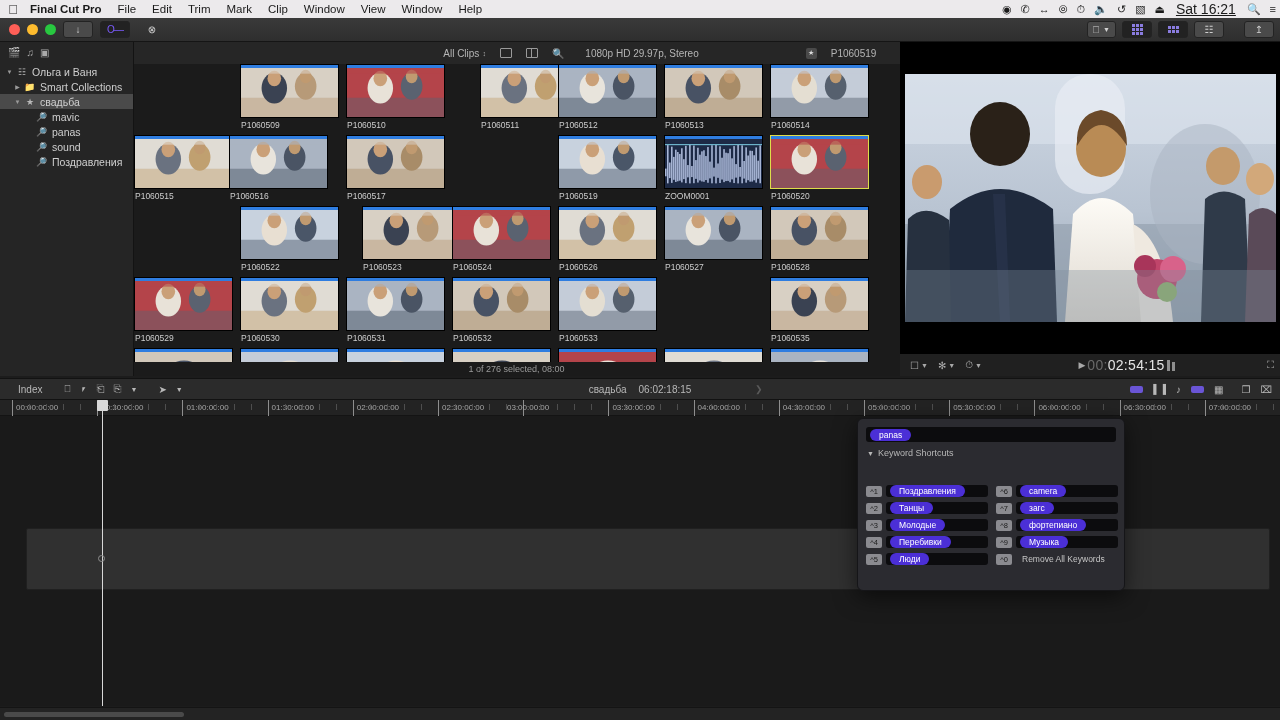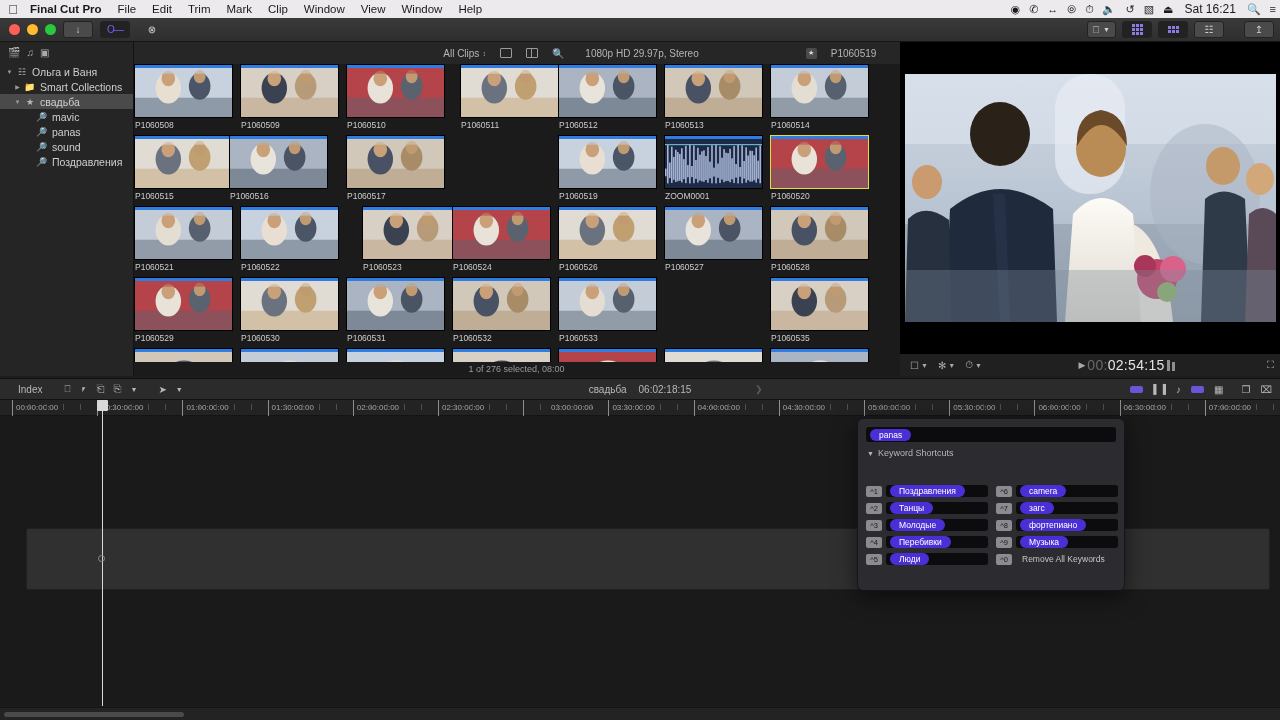--- a/index.html
+++ b/index.html
@@ -9,21 +9,21 @@
 
   
   .menubar { position:absolute; top:0; left:0; width:1280px; height:18px;
     background:#eceaec; display:flex; align-items:center; color:#1a1a1a; font-size:11.5px; }
   .menubar .apple { width:26px; text-align:center; font-size:13px; line-height:1; }
   .menubar .mi { padding:0 8px; white-space:nowrap; }
   .menubar .mi.bold { font-weight:bold; padding-left:4px; }
   .menubar .right { position:absolute; right:4px; top:0; height:18px; display:flex;
     align-items:center; gap:9px; }
   .menubar .right .si { font-size:11px; display:flex; align-items:center; }
-  .clockitem { font-size:12px; padding:0 2px; }
+  .clockitem { font-size:14px; padding:0 2px;text-decoration:underline; }
 
   
   .apptoolbar { position:absolute; top:18px; left:0; width:1280px; height:24px;
     background:linear-gradient(#3a3a3a,#2e2e2e); border-bottom:1px solid #151515;
     display:flex; align-items:center; }
   .traffic { display:flex; gap:7px; padding-left:9px; align-items:center; }
   .tl { width:11px; height:11px; border-radius:50%; }
   .tl.r{background:#ff5f57;} .tl.y{background:#febc2e;} .tl.g{background:#28c840;}
   .tbtn { height:17px; min-width:30px; border-radius:3px; background:#4a4a4a;
     border:1px solid #232323; margin-left:7px; display:flex; align-items:center;
@@ -297,35 +297,20 @@
         <span style="font-size:7px">▼</span>
       </div>
       <div class="bt-item" style="padding-right:12px">
         <span>View</span>
         <span style="font-size:7px">▼</span>
       </div>
     </div>
 
     <div class="browser">
       <div class="filmstrip" id="filmstrip">
-          <div class="clip" style="left: 0px; top: 0px;">
-            <div class="thumb">
-              <svg class="ph" viewBox="0 0 99 54" preserveAspectRatio="none">
-                <rect width="99" height="54" fill="#c8d2de"></rect>
-                <rect y="34" width="99" height="20" fill="#4a5668" opacity="0.45"></rect>
-                <ellipse cx="34" cy="24" rx="13" ry="16" fill="#e8dfd2"></ellipse>
-                <ellipse cx="66" cy="22" rx="11" ry="14" fill="#4a5668"></ellipse>
-                <ellipse cx="34" cy="14" rx="7" ry="8" fill="#caa078"></ellipse>
-                <ellipse cx="66" cy="12" rx="6" ry="7" fill="#c09a70"></ellipse>
-                <rect x="0" y="0" width="99" height="9" fill="#c8d2de" opacity="0.6"></rect>
-              </svg>
-              <div class="fav"></div>
-            </div>
-            <div class="cliplbl">P1060508</div>
-          </div>
           <div class="clip" style="left: 106px; top: 0px;">
             <div class="thumb">
               <svg class="ph" viewBox="0 0 99 54" preserveAspectRatio="none">
                 <rect width="99" height="54" fill="#d8d0c4"></rect>
                 <rect y="34" width="99" height="20" fill="#b79a78" opacity="0.45"></rect>
                 <ellipse cx="34" cy="24" rx="13" ry="16" fill="#3a4252"></ellipse>
                 <ellipse cx="66" cy="22" rx="11" ry="14" fill="#b79a78"></ellipse>
                 <ellipse cx="34" cy="14" rx="7" ry="8" fill="#caa078"></ellipse>
                 <ellipse cx="66" cy="12" rx="6" ry="7" fill="#c09a70"></ellipse>
                 <rect x="0" y="0" width="99" height="9" fill="#d8d0c4" opacity="0.6"></rect>
@@ -342,21 +327,21 @@
                 <ellipse cx="34" cy="24" rx="13" ry="16" fill="#e8e2d8"></ellipse>
                 <ellipse cx="66" cy="22" rx="11" ry="14" fill="#5a6270"></ellipse>
                 <ellipse cx="34" cy="14" rx="7" ry="8" fill="#caa078"></ellipse>
                 <ellipse cx="66" cy="12" rx="6" ry="7" fill="#c09a70"></ellipse>
                 <rect x="0" y="0" width="99" height="9" fill="#b4444a" opacity="0.6"></rect>
               </svg>
               <div class="fav"></div>
             </div>
             <div class="cliplbl">P1060510</div>
           </div>
-          <div class="clip" style="left: 312px; top: 0px; padding-left: 14px;">
+          <div class="clip" style="left: 332px; top: 0px; padding-left: 14px;">
             <div class="thumb">
               <svg class="ph" viewBox="0 0 99 54" preserveAspectRatio="none">
                 <rect width="99" height="54" fill="#e0dcd4"></rect>
                 <rect y="34" width="99" height="20" fill="#c0a070" opacity="0.45"></rect>
                 <ellipse cx="34" cy="24" rx="13" ry="16" fill="#6a7280"></ellipse>
                 <ellipse cx="66" cy="22" rx="11" ry="14" fill="#c0a070"></ellipse>
                 <ellipse cx="34" cy="14" rx="7" ry="8" fill="#caa078"></ellipse>
                 <ellipse cx="66" cy="12" rx="6" ry="7" fill="#c09a70"></ellipse>
                 <rect x="0" y="0" width="99" height="9" fill="#e0dcd4" opacity="0.6"></rect>
               </svg>
@@ -535,35 +520,20 @@
                 <ellipse cx="34" cy="24" rx="13" ry="16" fill="#e8e2d8"></ellipse>
                 <ellipse cx="66" cy="22" rx="11" ry="14" fill="#5a6270"></ellipse>
                 <ellipse cx="34" cy="14" rx="7" ry="8" fill="#caa078"></ellipse>
                 <ellipse cx="66" cy="12" rx="6" ry="7" fill="#c09a70"></ellipse>
                 <rect x="0" y="0" width="99" height="9" fill="#b4444a" opacity="0.6"></rect>
               </svg>
               <div class="fav"></div>
             </div>
             <div class="cliplbl">P1060520</div>
           </div>
-          <div class="clip" style="left: 0px; top: 142px;">
-            <div class="thumb">
-              <svg class="ph" viewBox="0 0 99 54" preserveAspectRatio="none">
-                <rect width="99" height="54" fill="#c4ccd8"></rect>
-                <rect y="34" width="99" height="20" fill="#56606e" opacity="0.45"></rect>
-                <ellipse cx="34" cy="24" rx="13" ry="16" fill="#e4ded2"></ellipse>
-                <ellipse cx="66" cy="22" rx="11" ry="14" fill="#56606e"></ellipse>
-                <ellipse cx="34" cy="14" rx="7" ry="8" fill="#caa078"></ellipse>
-                <ellipse cx="66" cy="12" rx="6" ry="7" fill="#c09a70"></ellipse>
-                <rect x="0" y="0" width="99" height="9" fill="#c4ccd8" opacity="0.6"></rect>
-              </svg>
-              <div class="fav"></div>
-            </div>
-            <div class="cliplbl">P1060521</div>
-          </div>
           <div class="clip" style="left: 106px; top: 142px;">
             <div class="thumb">
               <svg class="ph" viewBox="0 0 99 54" preserveAspectRatio="none">
                 <rect width="99" height="54" fill="#c8d2de"></rect>
                 <rect y="34" width="99" height="20" fill="#4a5668" opacity="0.45"></rect>
                 <ellipse cx="34" cy="24" rx="13" ry="16" fill="#e8dfd2"></ellipse>
                 <ellipse cx="66" cy="22" rx="11" ry="14" fill="#4a5668"></ellipse>
                 <ellipse cx="34" cy="14" rx="7" ry="8" fill="#caa078"></ellipse>
                 <ellipse cx="66" cy="12" rx="6" ry="7" fill="#c09a70"></ellipse>
                 <rect x="0" y="0" width="99" height="9" fill="#c8d2de" opacity="0.6"></rect>
@@ -932,21 +902,21 @@
       <div class="tickmin" style="left: 386.88px;"></div>
       <div class="tickmin" style="left: 403.92px;"></div>
       <div class="tickmin" style="left: 420.96px;"></div>
       <div class="tick" style="left: 438px;"></div>
       <div class="ticklbl" style="left: 442px;">02:30:00:00</div>
       <div class="tickmin" style="left: 455.04px;"></div>
       <div class="tickmin" style="left: 472.08px;"></div>
       <div class="tickmin" style="left: 489.12px;"></div>
       <div class="tickmin" style="left: 506.16px;"></div>
       <div class="tick" style="left: 523.2px;"></div>
-      <div class="ticklbl" style="left: 551px;">03:00:00:00</div>
+      <div class="ticklbl" style="left: 507px;">03:00:00:00</div>
       <div class="tickmin" style="left: 540.24px;"></div>
       <div class="tickmin" style="left: 557.28px;"></div>
       <div class="tickmin" style="left: 574.32px;"></div>
       <div class="tickmin" style="left: 591.36px;"></div>
       <div class="tick" style="left: 608.4px;"></div>
       <div class="ticklbl" style="left: 612.4px;">03:30:00:00</div>
       <div class="tickmin" style="left: 625.44px;"></div>
       <div class="tickmin" style="left: 642.48px;"></div>
       <div class="tickmin" style="left: 659.52px;"></div>
       <div class="tickmin" style="left: 676.56px;"></div>

